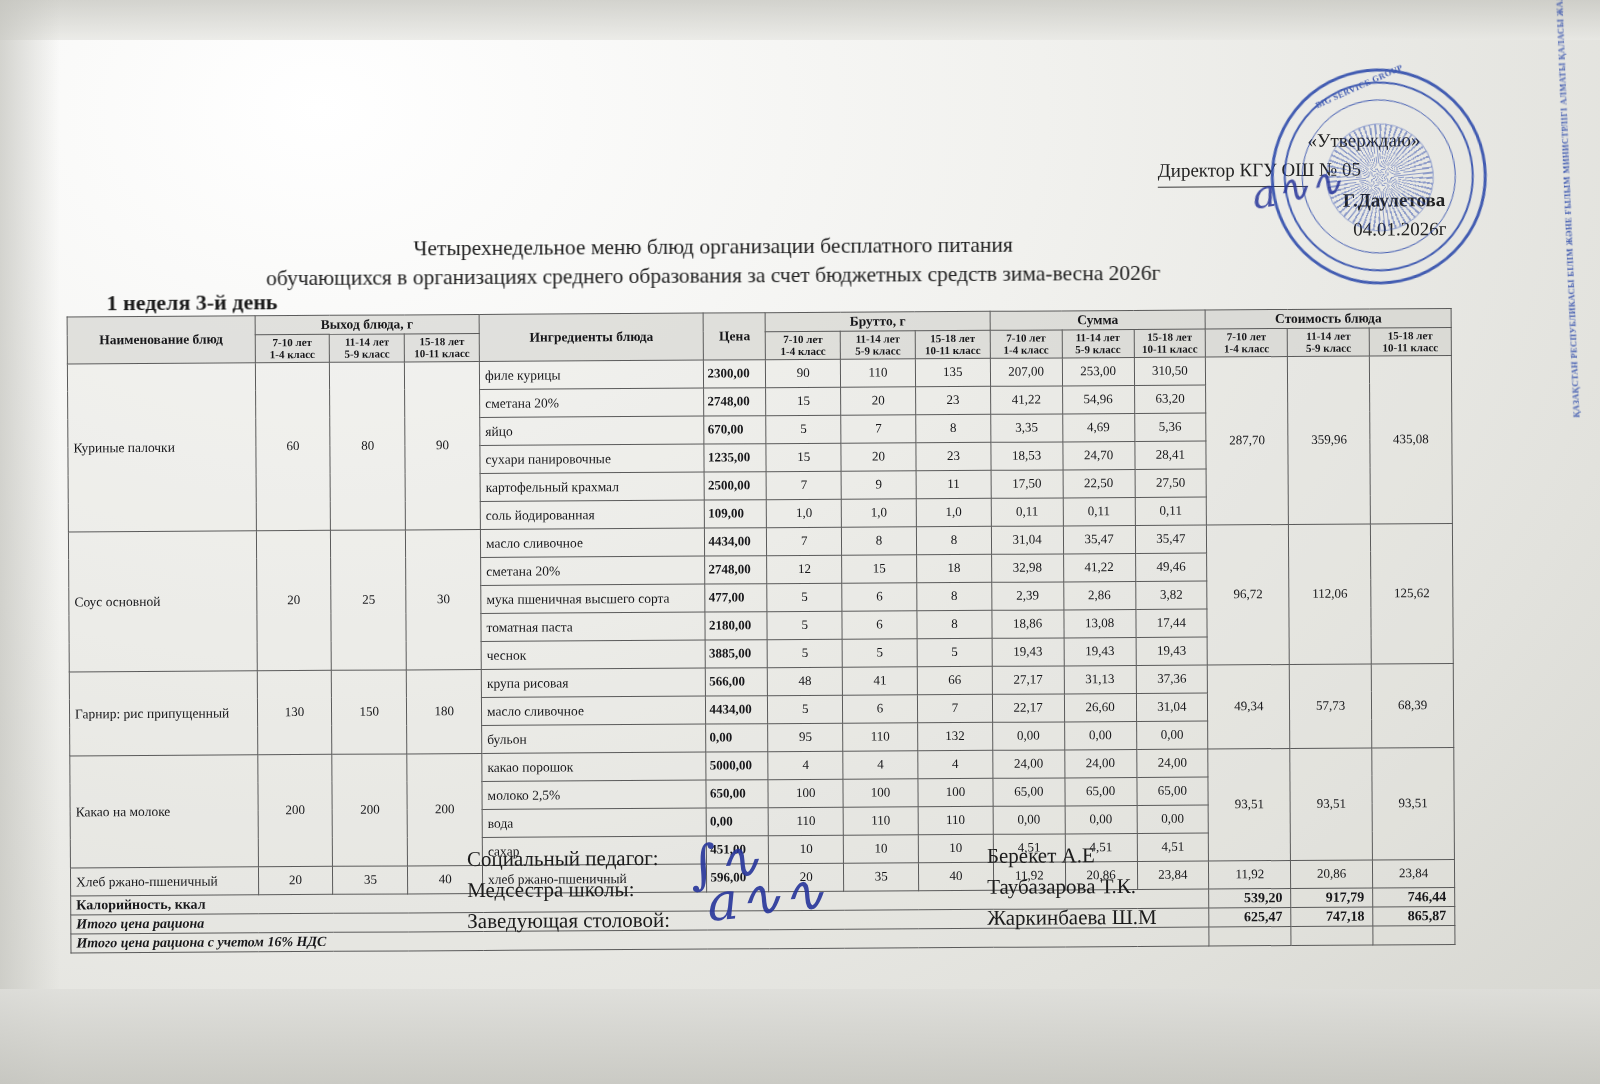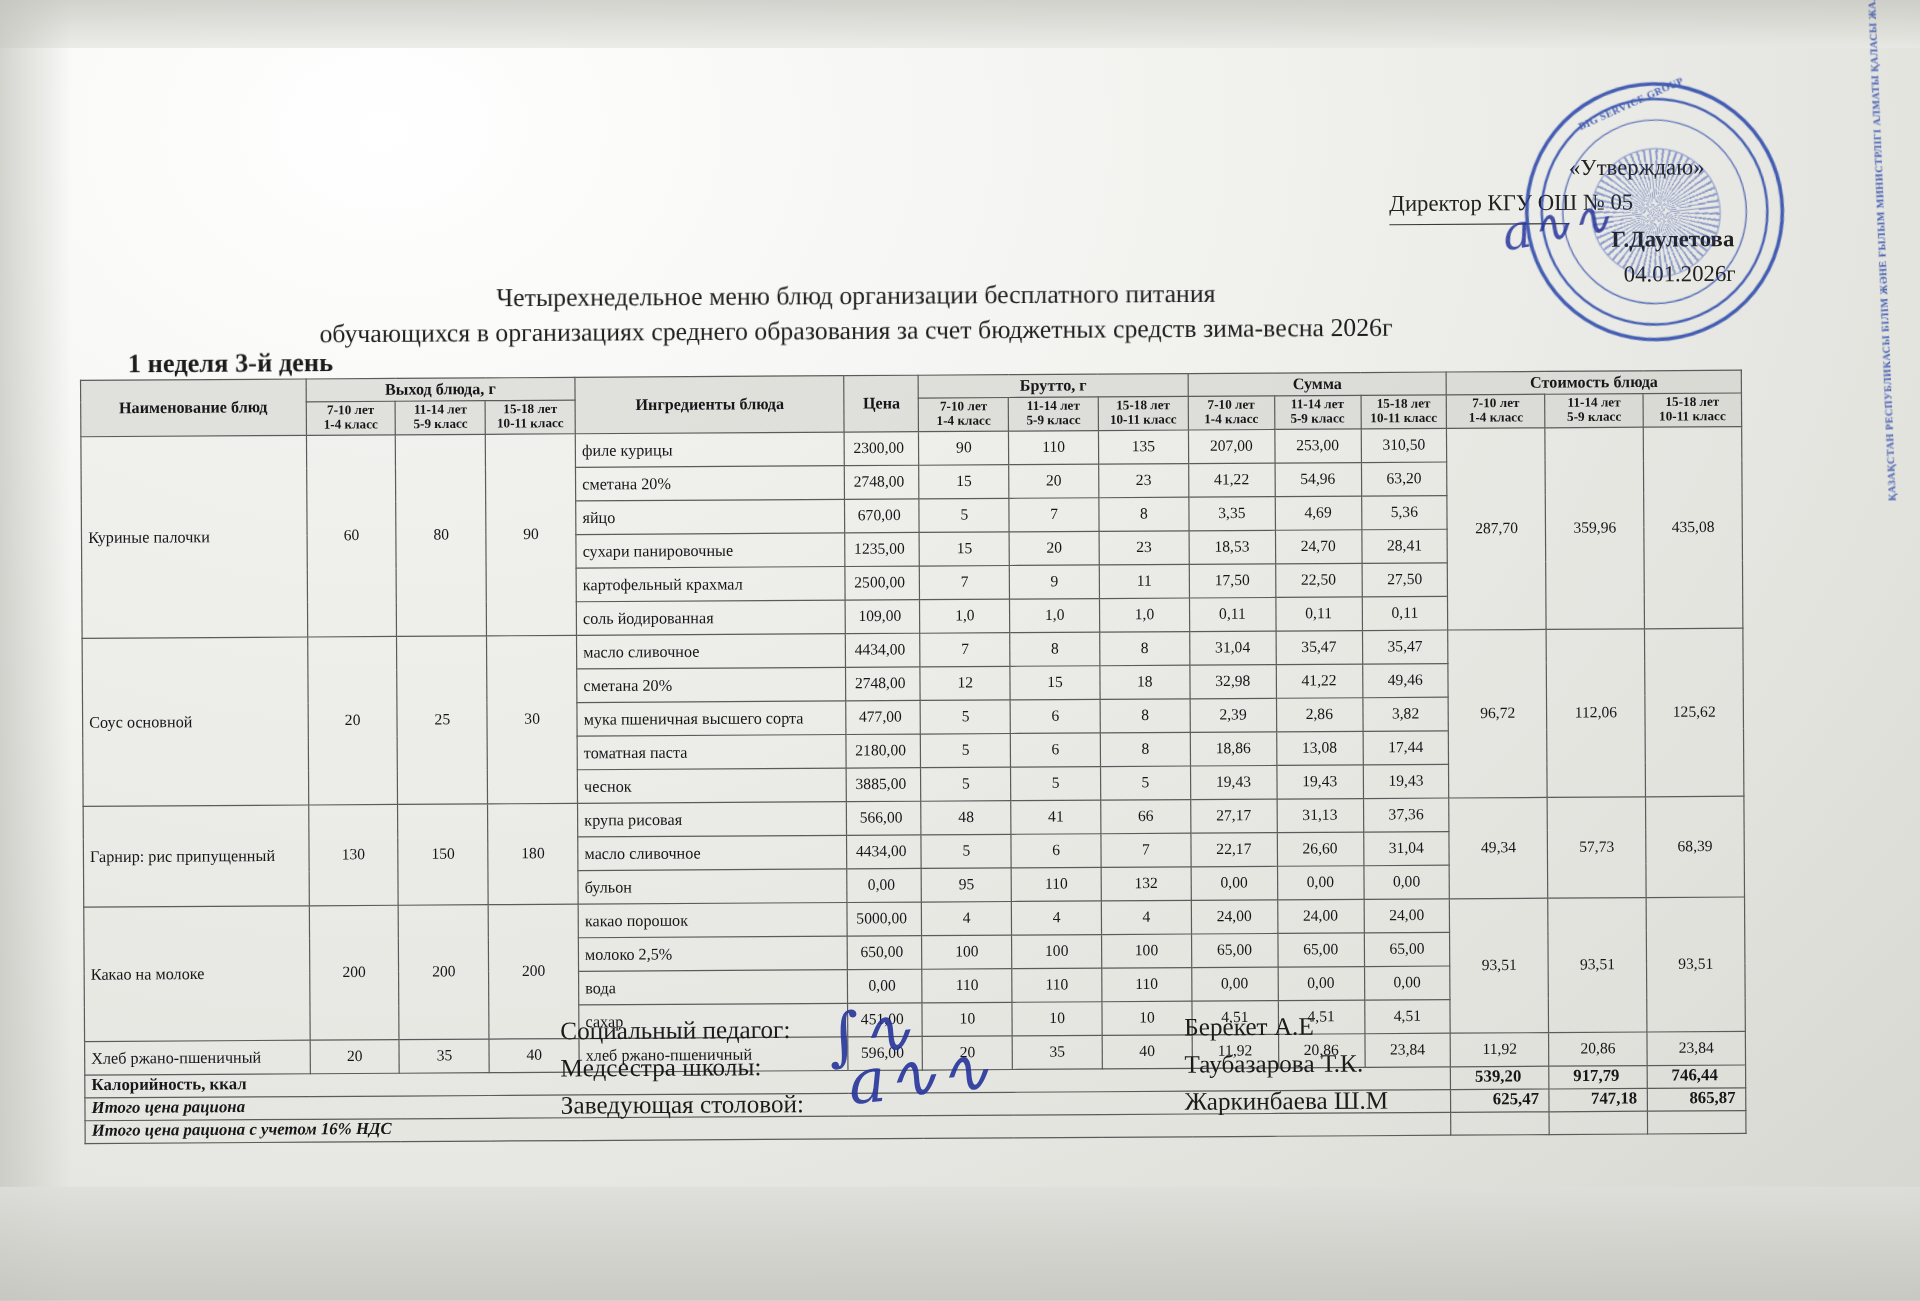--- a/index.html
+++ b/index.html
@@ -95,27 +95,27 @@
     line-height:1.15;
   }
   thead th{
     text-align:center;font-weight:bold;font-size:13.5px;vertical-align:middle;
     background:rgba(205,205,200,.45);
   }
   thead th.sub{font-size:11px;}
   td.dish{padding-left:5px;text-align:left;font-size:13.5px;}
   td.ing{padding-left:5px;text-align:left;font-size:13.5px;}
   td.num{text-align:center;}
-  td.price{text-align:center;padding-right:8px;}
+  td.price{text-align:left;padding-right:8px;font-weight:bold;}
   td.cost{text-align:center;}
   tr.h-ing td{height:25px;}
   .summary td{font-weight:bold;font-style:italic;font-size:14px;padding-left:5px;}
   .summary td.val{text-align:right;padding-right:8px;font-style:normal;margin-left:16px;}
   .cal td{font-weight:bold;font-style:normal;font-size:14px;padding-left:5px;}
-  .cal td.val{text-align:center;padding-right:8px;}
+  .cal td.val{text-align:right;padding-right:8px;}
 
   
   col.c-dish{width:188px;}
   col.c-out{width:75px;}
   col.c-ing{width:225px;}
   col.c-price{width:62px;}
   col.c-br{width:75px;}
   col.c-sum{width:72px;}
   col.c-cost{width:82px;}
 

